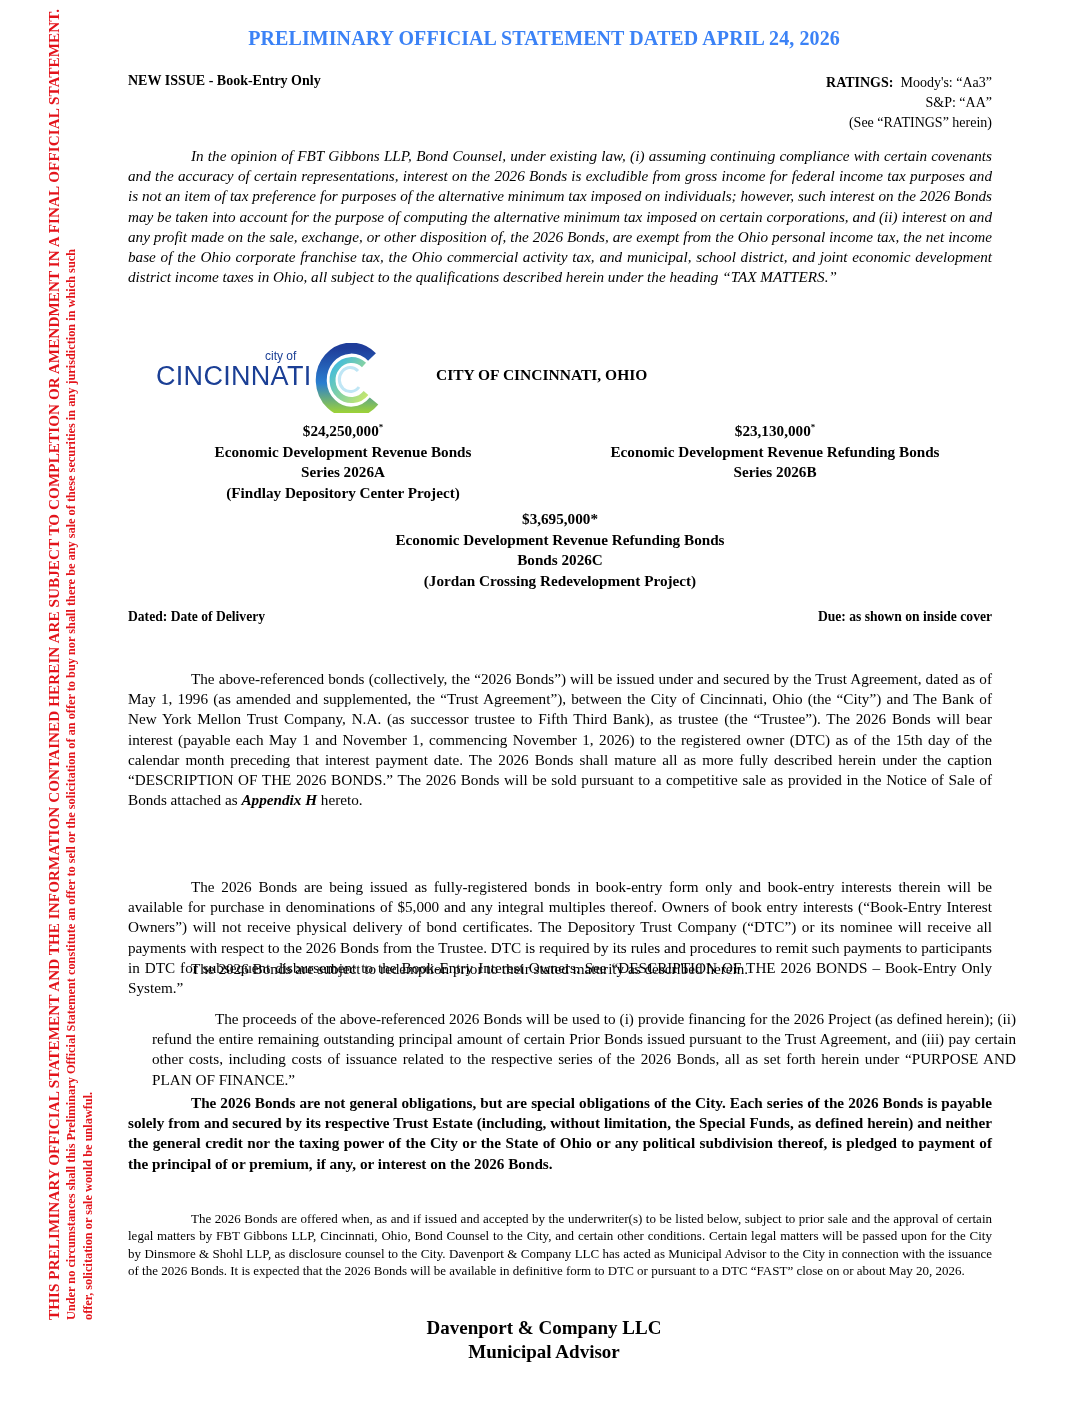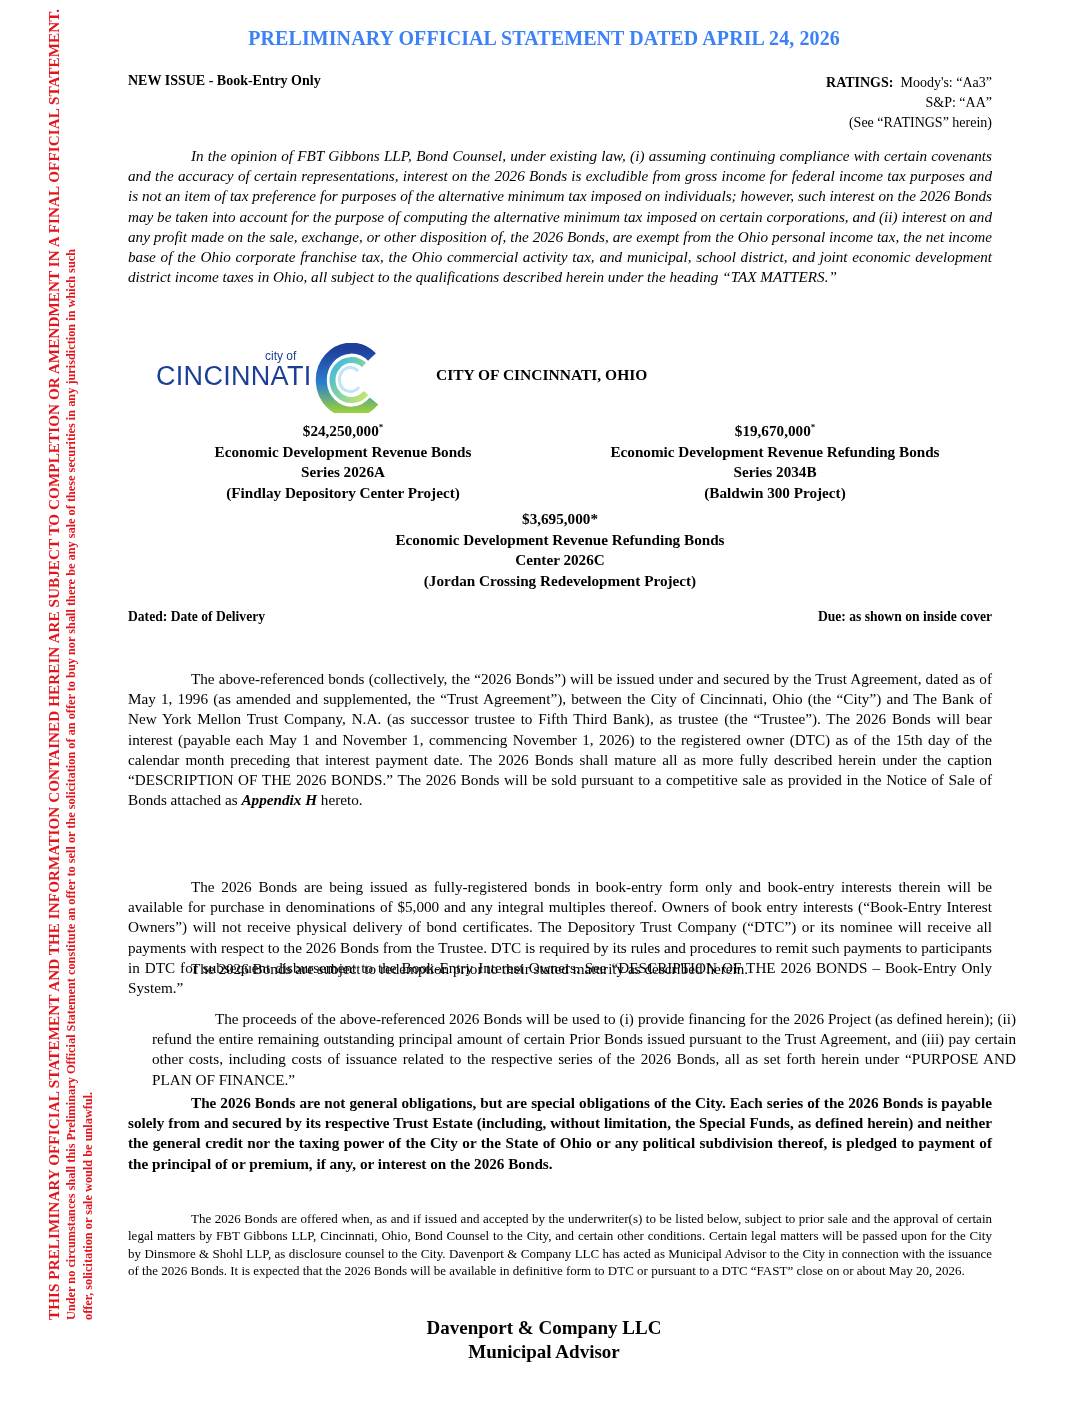--- a/index.html
+++ b/index.html
@@ -107,30 +107,29 @@
   </div>
 
   <div class="series-block seriesA">
     <div><span>$24,250,000</span><sup>*</sup></div>
     <div>Economic Development Revenue Bonds</div>
     <div>Series 2026A</div>
     <div>(Findlay Depository Center Project)</div>
   </div>
 
   <div class="series-block seriesB">
-    <div><span>$19,670,000</span><sup>*</sup></div>
+    <div><span>$23,130,000</span><sup>*</sup></div>
     <div>Economic Development Revenue Refunding Bonds</div>
-    <div>Series 2034B</div>
-    <div>(Baldwin 300 Project)</div>
+    <div>Series 2026B</div>
   </div>
 
   <div class="series-block seriesC">
     <div>$3,695,000*</div>
     <div>Economic Development Revenue Refunding Bonds</div>
-    <div>Center 2026C</div>
+    <div>Bonds 2026C</div>
     <div>(Jordan Crossing Redevelopment Project)</div>
   </div>
 
   <div class="content row-between dated-row">
     <div>Dated: Date of Delivery</div>
     <div>Due: as shown on inside cover</div>
   </div>
 
   <p class="content p indent para1"><span>The above-referenced bonds (collectively, the “2026 Bonds”) will be issued under and secured by the Trust Agreement, dated as of May 1, 1996 (as amended and supplemented, the “Trust Agreement”), between the City of Cincinnati, Ohio (the “City”) and The Bank of New York Mellon Trust Company, N.A. (as successor trustee to Fifth Third Bank), as trustee (the “Trustee”).  The 2026 Bonds will bear interest (payable each May 1 and November 1, commencing November 1, 2026) to the registered owner (DTC) as of the 15th day of the calendar month preceding that interest payment date.  The 2026 Bonds shall mature all as more fully described herein under the caption “DESCRIPTION OF THE 2026 BONDS.” The 2026 Bonds will be sold pursuant to a competitive sale as provided in the Notice of Sale of Bonds attached as </span><b><i>Appendix H</i></b><span> hereto.</span></p>
 

